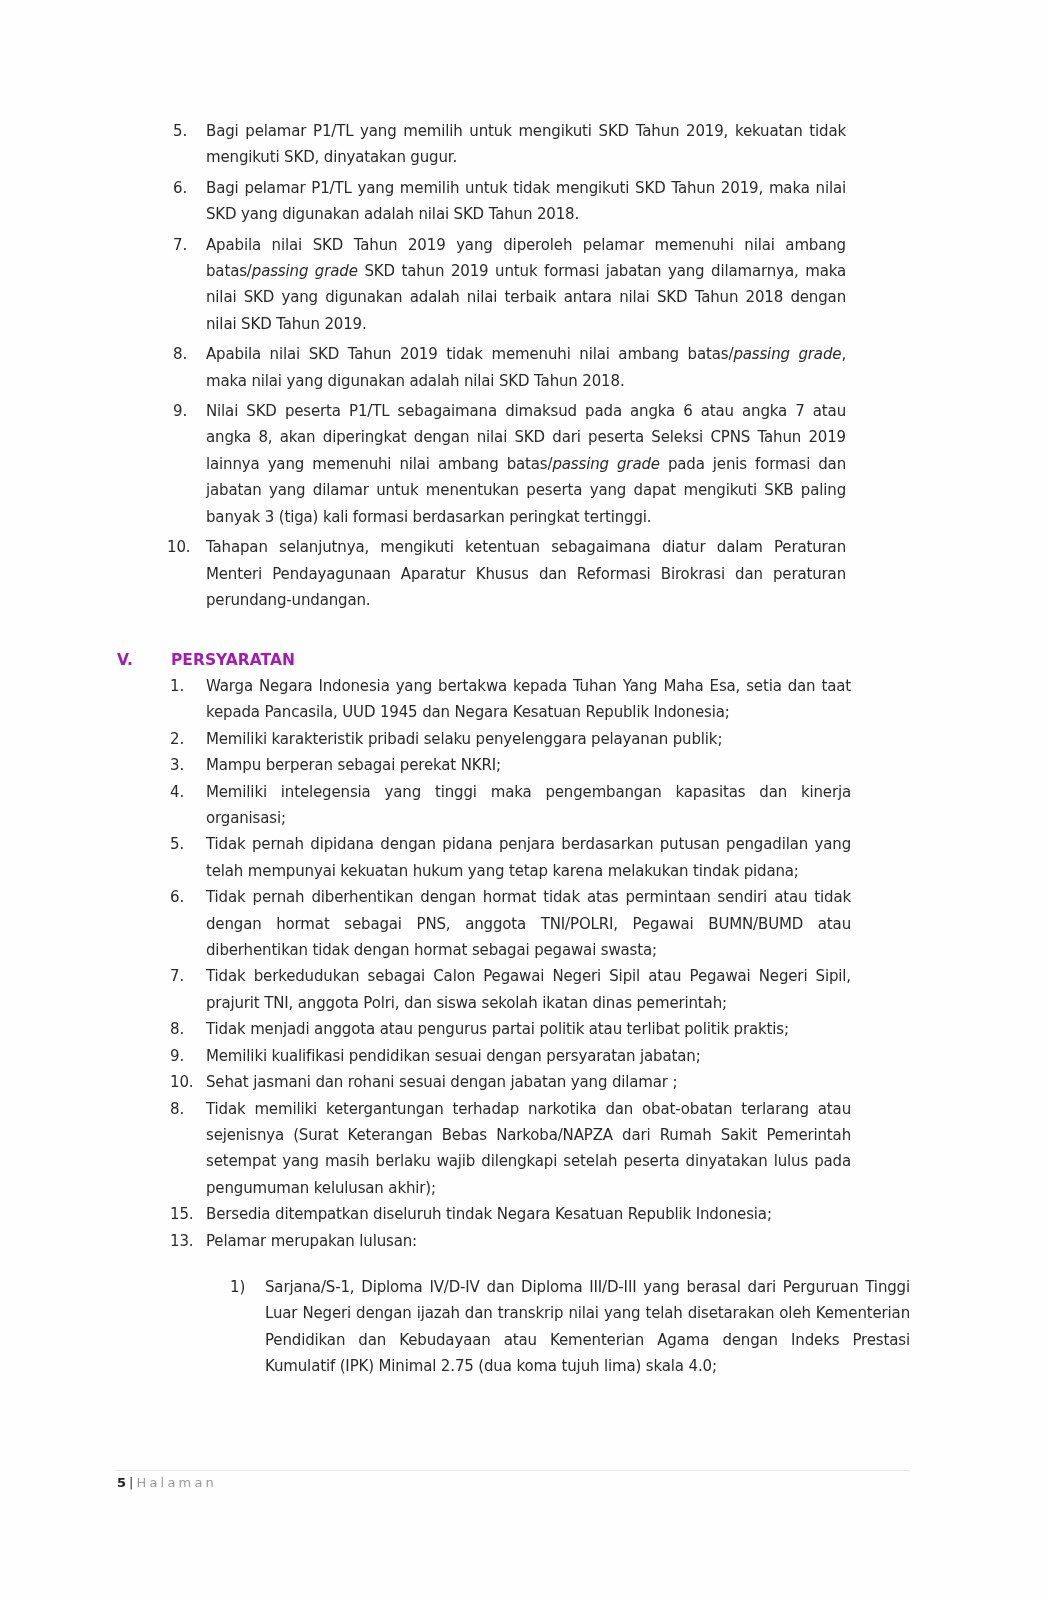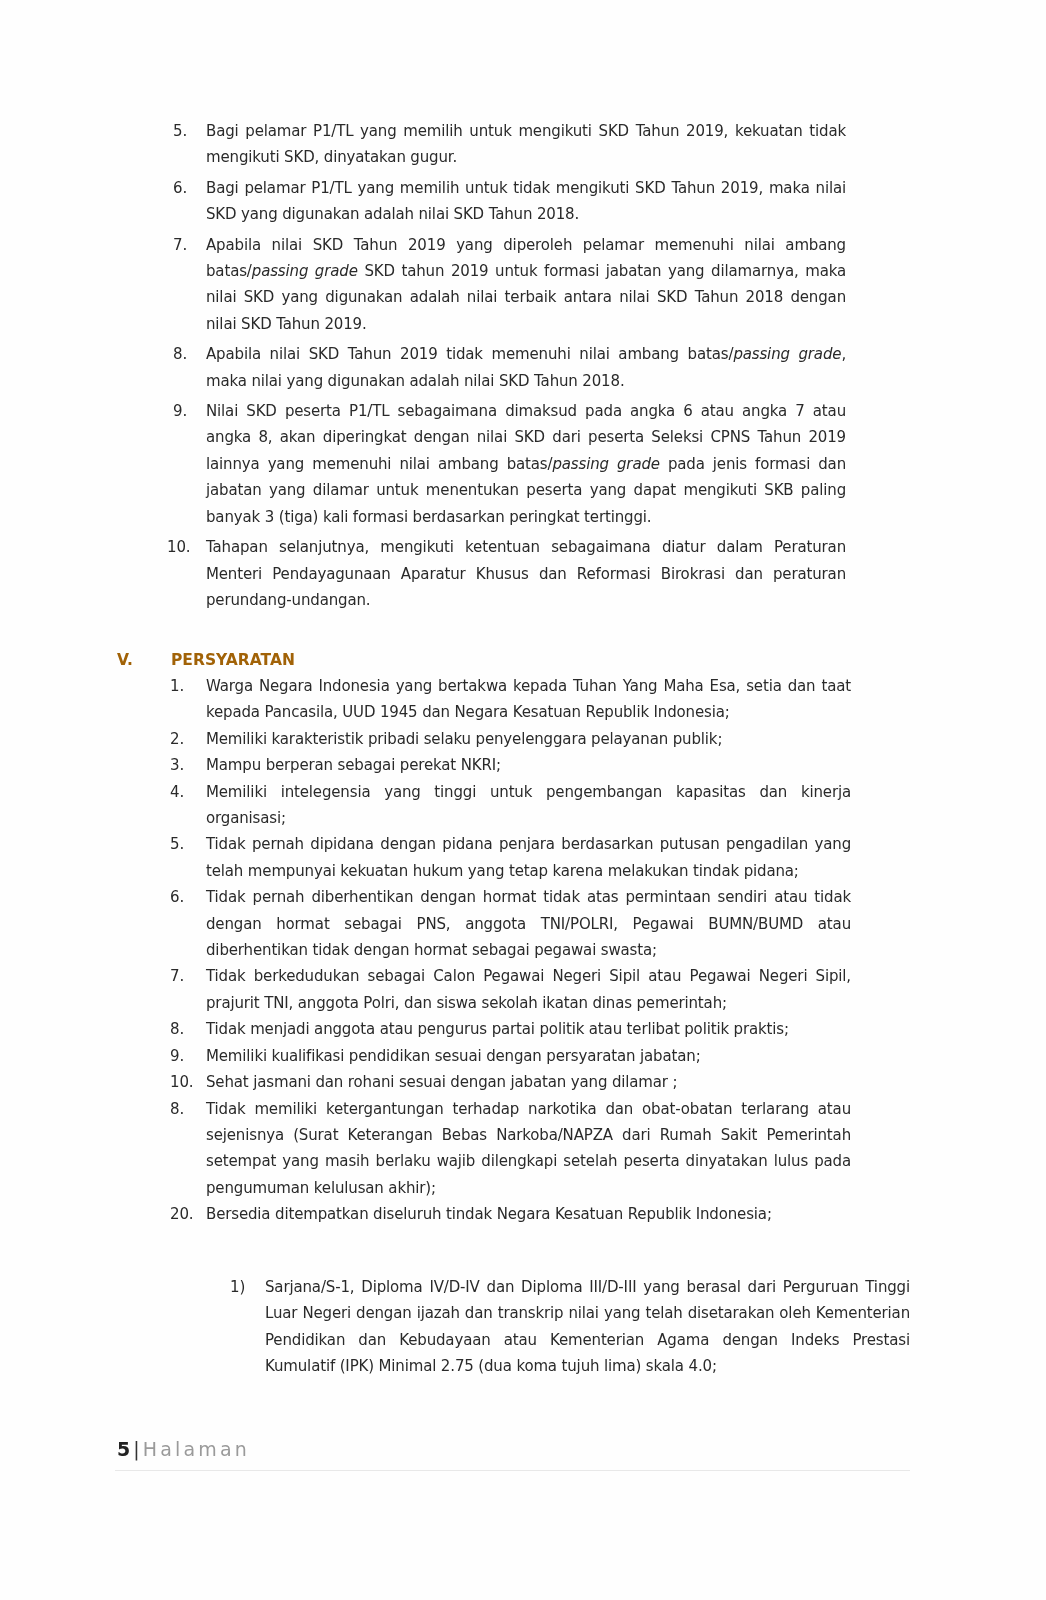--- a/index.html
+++ b/index.html
@@ -55,21 +55,21 @@
     #list-top .gap { margin-top: 4px; }
 
     
     .section-heading {
       position: absolute;
       left: 117px;
       top: 647px;
       font-size: 15.5px;
       font-weight: bold;
       line-height: 26px;
-      color: #a16207;
+      color: #a21caf;
     }
     .section-heading .roman {
       display: inline-block;
       width: 54px;
     }
 
     
     #list-req {
       left: 170px;
       top: 673px;
@@ -105,22 +105,22 @@
       position: absolute;
       left: 115px;
       top: 1470px;
       width: 795px;
       height: 1px;
       background: #e8e8e8;
     }
     .footer {
       position: absolute;
       left: 117px;
-      top: 1440px;
-      font-size: 19px;
+      top: 1474px;
+      font-size: 13px;
       line-height: 18px;
     }
     .footer .page-num {
       font-weight: bold;
       color: #222;
     }
     .footer .sep {
       color: #333;
       margin: 0 3px;
     }
@@ -173,21 +173,21 @@
     <li class="item">
       <span class="num">2.</span>
       <span class="txt">Memiliki karakteristik pribadi selaku penyelenggara pelayanan publik;</span>
     </li>
     <li class="item">
       <span class="num">3.</span>
       <span class="txt">Mampu berperan sebagai perekat NKRI;</span>
     </li>
     <li class="item">
       <span class="num">4.</span>
-      <span class="txt">Memiliki intelegensia yang tinggi untuk pengembangan kapasitas dan kinerja organisasi;</span>
+      <span class="txt">Memiliki intelegensia yang tinggi maka pengembangan kapasitas dan kinerja organisasi;</span>
     </li>
     <li class="item">
       <span class="num">5.</span>
       <span class="txt">Tidak pernah dipidana dengan pidana penjara berdasarkan putusan pengadilan yang telah mempunyai kekuatan hukum yang tetap karena melakukan tindak pidana;</span>
     </li>
     <li class="item">
       <span class="num">6.</span>
       <span class="txt">Tidak pernah diberhentikan dengan hormat tidak atas permintaan sendiri atau tidak dengan hormat sebagai PNS, anggota TNI/POLRI, Pegawai BUMN/BUMD atau diberhentikan tidak dengan hormat sebagai pegawai swasta;</span>
     </li>
     <li class="item">
@@ -204,22 +204,26 @@
     </li>
     <li class="item">
       <span class="num">10.</span>
       <span class="txt">Sehat jasmani dan rohani sesuai dengan jabatan yang dilamar ;</span>
     </li>
     <li class="item">
       <span class="num">8.</span>
       <span class="txt">Tidak memiliki ketergantungan terhadap narkotika dan obat-obatan terlarang atau sejenisnya (Surat Keterangan Bebas Narkoba/NAPZA dari Rumah Sakit Pemerintah setempat yang masih berlaku wajib dilengkapi setelah peserta dinyatakan lulus pada pengumuman kelulusan akhir);</span>
     </li>
     <li class="item">
-      <span class="num">20.</span>
+      <span class="num">15.</span>
       <span class="txt">Bersedia ditempatkan diseluruh tindak Negara Kesatuan Republik Indonesia;</span>
+    </li>
+    <li class="item">
+      <span class="num">13.</span>
+      <span class="txt">Pelamar merupakan lulusan:</span>
     </li>
   </ol>
 
 
   <div class="sub-1">
     <span class="num" style="position:absolute;left:0;top:0;">1)</span>
     <span class="txt">Sarjana/S-1, Diploma IV/D-IV dan Diploma III/D-III yang berasal dari Perguruan Tinggi Luar Negeri dengan ijazah dan transkrip nilai yang telah disetarakan oleh Kementerian Pendidikan dan Kebudayaan atau Kementerian Agama dengan Indeks Prestasi Kumulatif (IPK) Minimal 2.75 (dua koma tujuh lima) skala 4.0;</span>
   </div>
 
   <div class="footer-line"></div>

